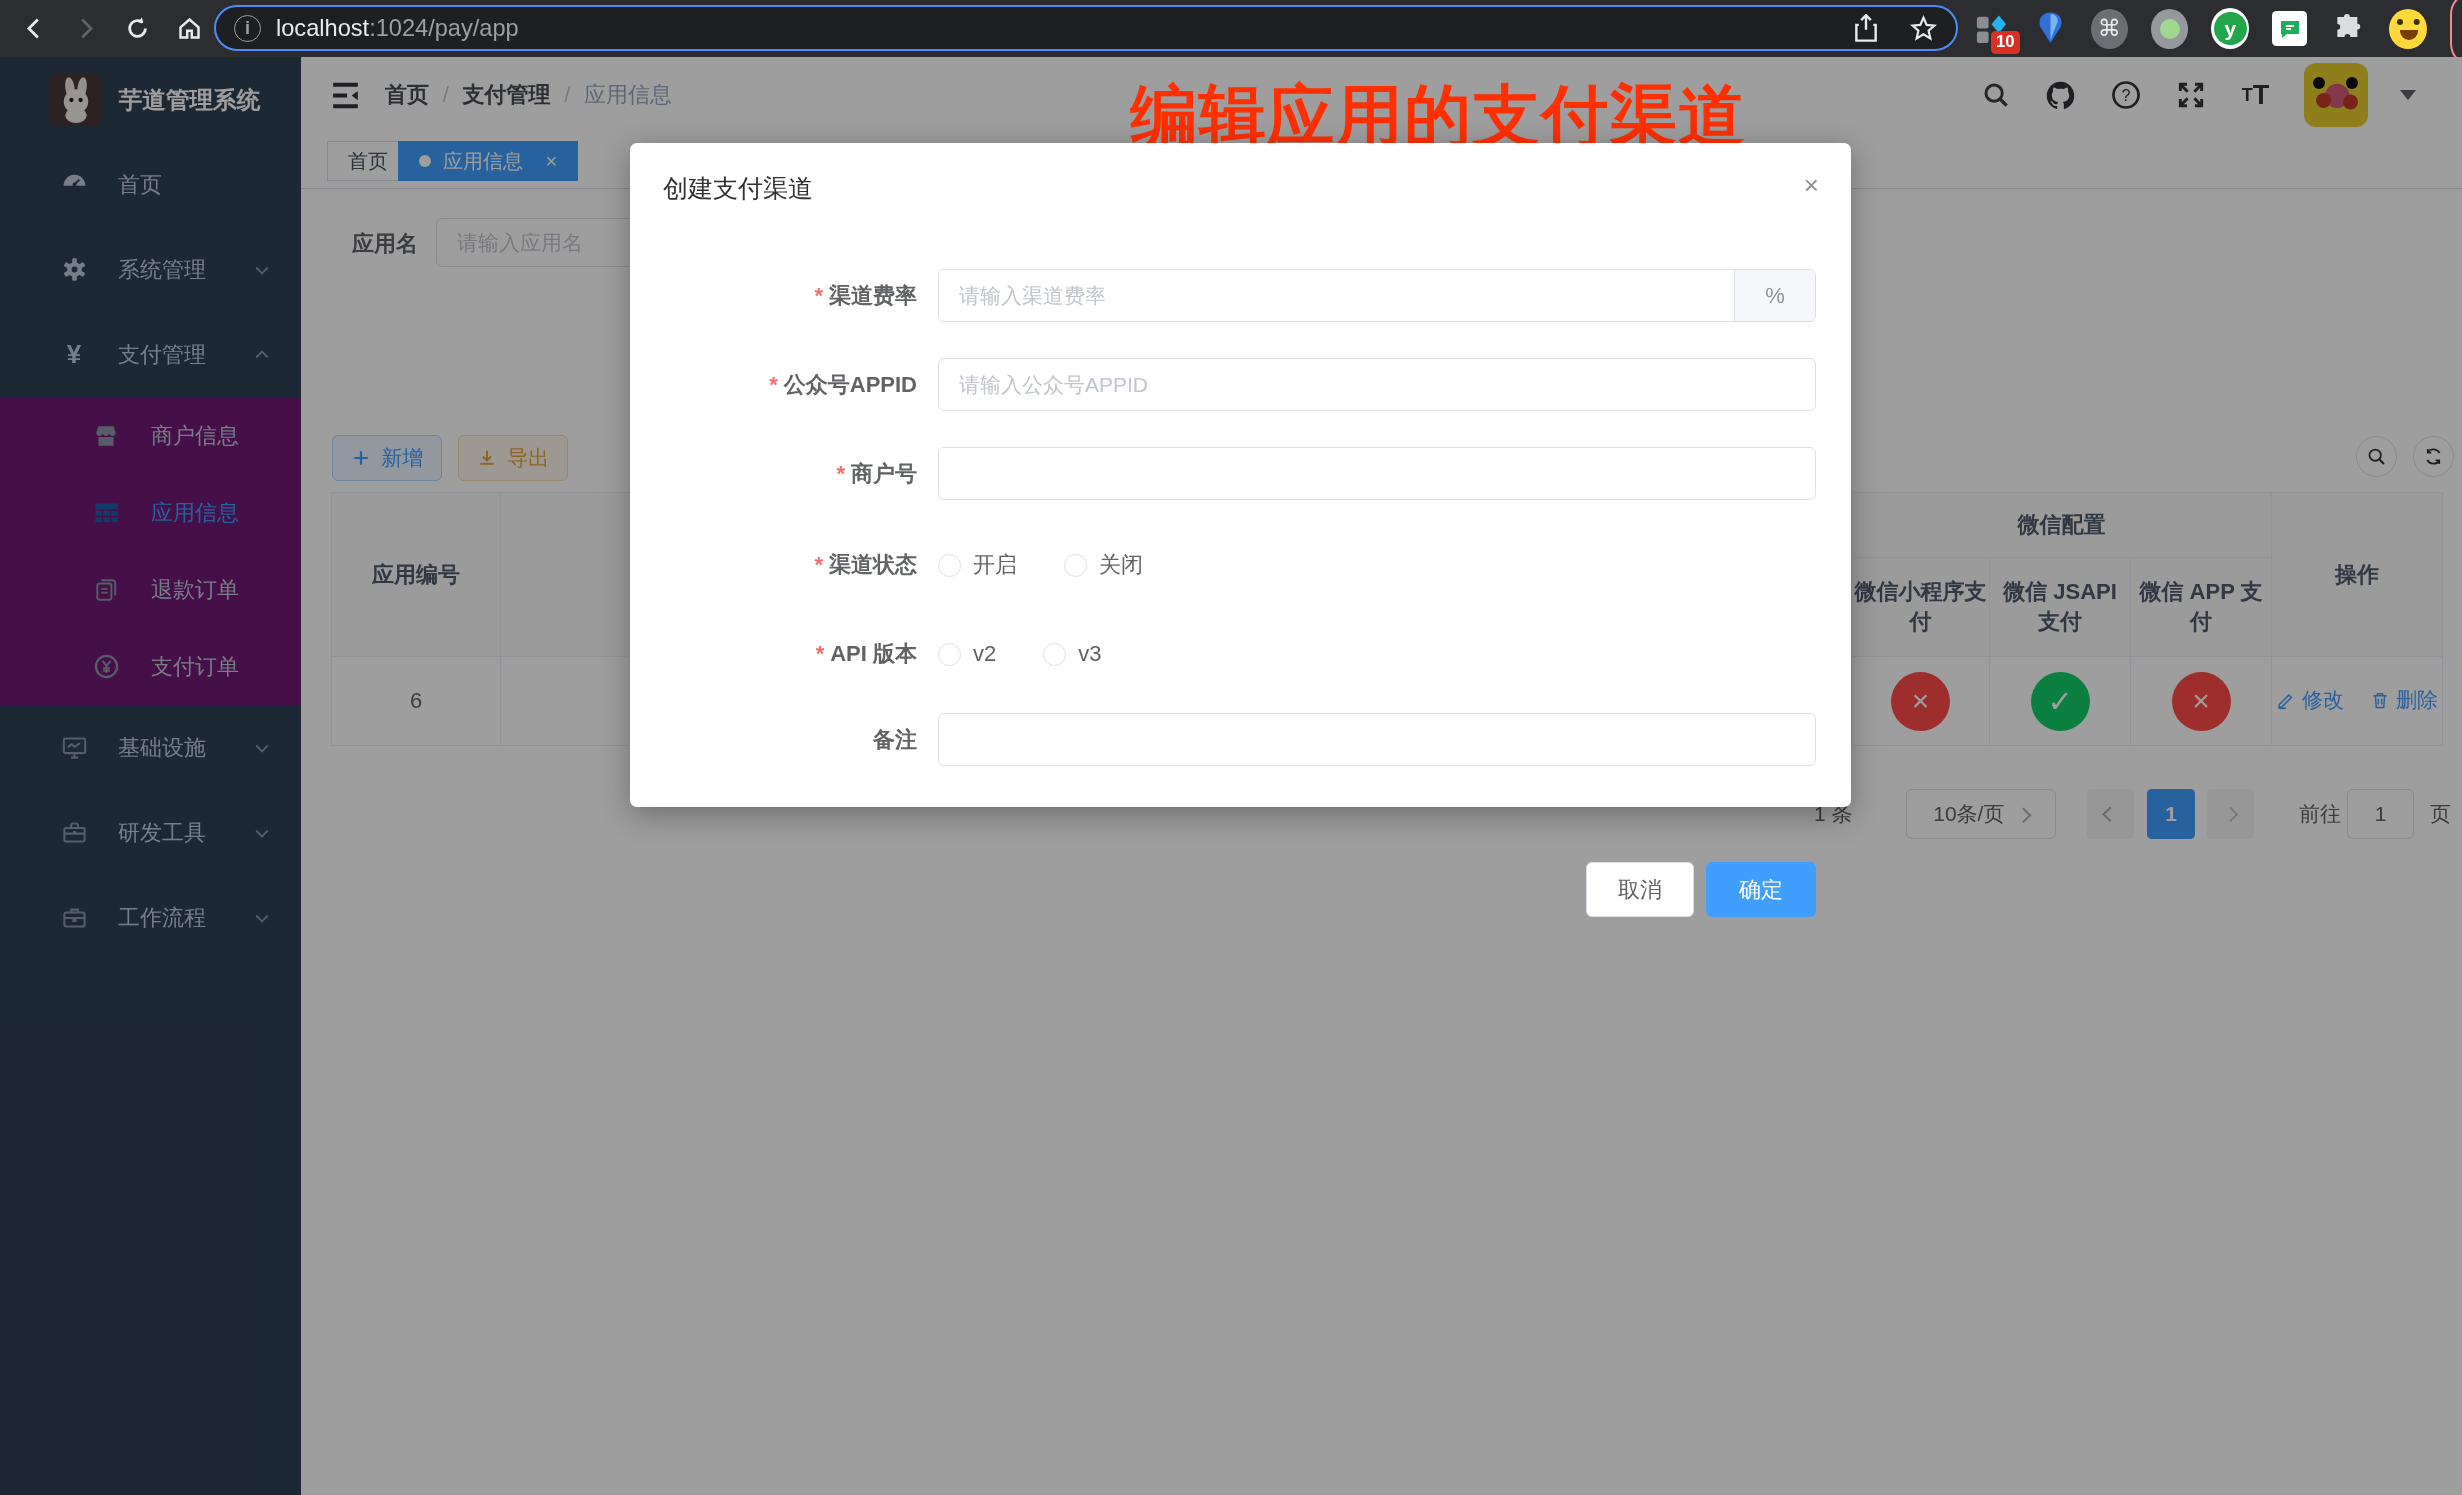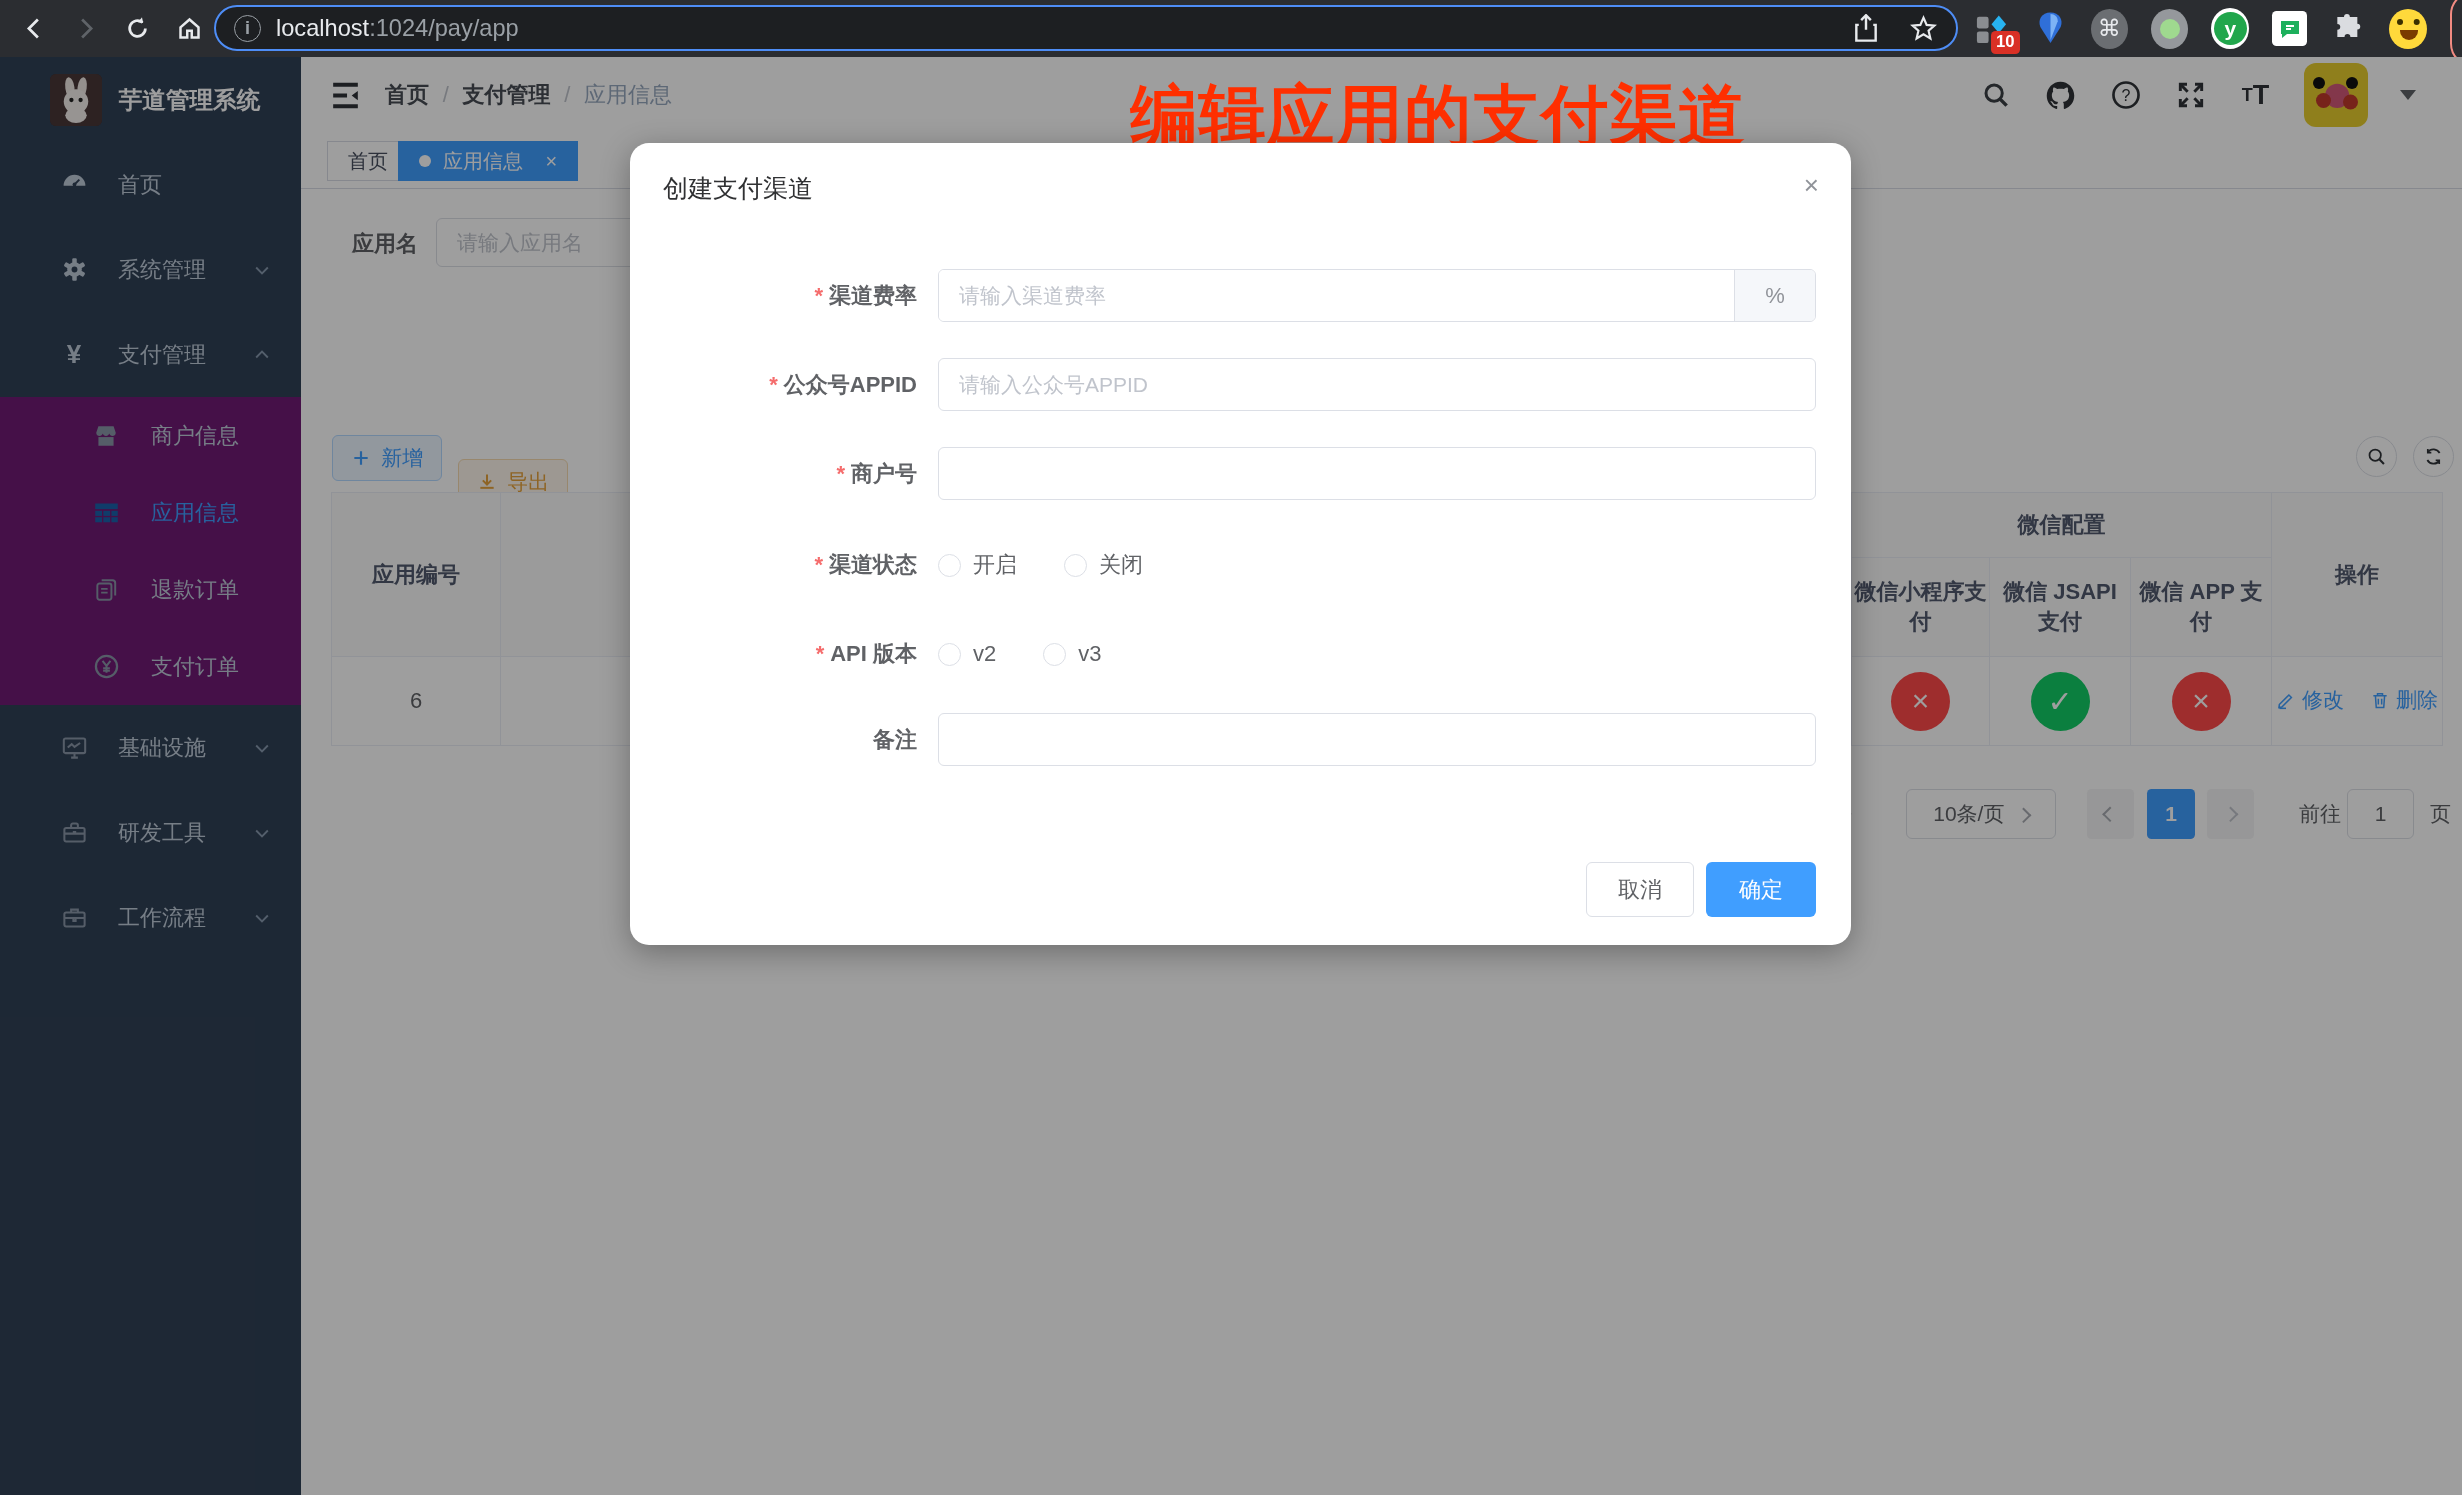--- a/index.html
+++ b/index.html
@@ -75,21 +75,21 @@
 
   
   .content { position:absolute; left:0; top:132px; width:2161px; height:1306px; background:#fff; }
   .filter-label { position:absolute; left:51px; top:40px; font-size:22px; font-weight:bold; color:#606266; }
   .filter-input { position:absolute; left:135px; top:29px; width:414px; height:49px; border:1.5px solid #dcdfe6; border-radius:6px;
     font-size:21px; padding:0 20px; color:#606266; background:#fff; }
   .filter-input::placeholder { color:#c0c4cc; }
   .btn-plain { position:absolute; top:246px; height:46px; display:flex; align-items:center; justify-content:center; gap:10.6px;
     border-radius:6px; font-size:21px; cursor:pointer; }
   .btn-add { left:31px; width:110px; background:#ecf5ff; border:1.5px solid #b3d8ff; color:#409EFF; }
-  .btn-export { left:157px; width:110px; background:#fdf6ec; border:1.5px solid #f5dab1; color:#e6a23c;margin-top:24px; }
+  .btn-export { left:157px; width:110px; background:#fdf6ec; border:1.5px solid #f5dab1; color:#e6a23c; }
   .tool-circle { position:absolute; top:247px; width:41px; height:41px; border:1.5px solid #dcdfe6; border-radius:50%;
     display:flex; align-items:center; justify-content:center; color:#2f3338; cursor:pointer; background:#fff; }
 
   
   .tbl-wrap { position:absolute; left:30px; top:303px; }
   table.grid { border-collapse:collapse; table-layout:fixed; width:2110px; }
   table.grid th, table.grid td { border:1.5px solid #ebeef5; text-align:center; vertical-align:middle;
     font-size:22px; color:#515a6e; }
   table.grid th { background:#fafafa; font-weight:bold; }
   table.grid td { color:#606266; font-weight:normal; }
@@ -115,21 +115,21 @@
   .pg-goto { position:absolute; left:1998px; top:10.6px; }
   .pg-input { position:absolute; left:2046px; top:0; width:67px; height:50px; border:1.5px solid #dcdfe6; border-radius:6px;
     text-align:center; font-size:21px; color:#606266; }
   .pg-page { position:absolute; left:2129px; top:10.6px; }
   .chev-css { width:10.6px; height:10.6px; border-right:2.3px solid #a8abb2; border-bottom:2.3px solid #a8abb2; transform:rotate(-45deg); margin-top:3px; }
   .chev-left { transform:rotate(135deg); margin:0; }
   .chev-right { transform:rotate(-45deg); margin:0; border-color:#c0c4cc; }
 
   
   .mask { position:absolute; inset:0; background:rgba(0,0,0,0.38); z-index:40; }
-  .modal { position:absolute; left:630px; top:86px; width:1221px; height:802px; background:#fff; border-radius:19px;
+  .modal { position:absolute; left:630px; top:86px; width:1221px; height:664px; background:#fff; border-radius:7px;
     z-index:60; box-shadow:0 7.6px 30px rgba(0,0,0,0.3); }
   .modal-title { position:absolute; left:33px; top:29px; font-size:25px; color:#303133; }
   .modal-close { position:absolute; right:32px; top:27px; font-size:26px; color:#909399; cursor:pointer; }
   .frow { position:absolute; left:0; width:1221px; display:flex; }
   .flabel { width:287px; display:flex; justify-content:flex-end; align-items:center; gap:6px; font-size:22px; color:#606266; font-weight:bold; }
   .req { color:#f56c6c; font-size:22px; }
   .fctrl { margin-left:21px; display:flex; align-items:center; }
   .inp { width:878px; height:53px; border:1.5px solid #dcdfe6; border-radius:6px; font-size:21px; padding:0 20px; color:#606266; }
   .inp::placeholder { color:#c0c4cc; }
   .inp-group { display:flex; width:878px; height:53px; border:1.5px solid #dcdfe6; border-radius:6px; overflow:hidden; }

